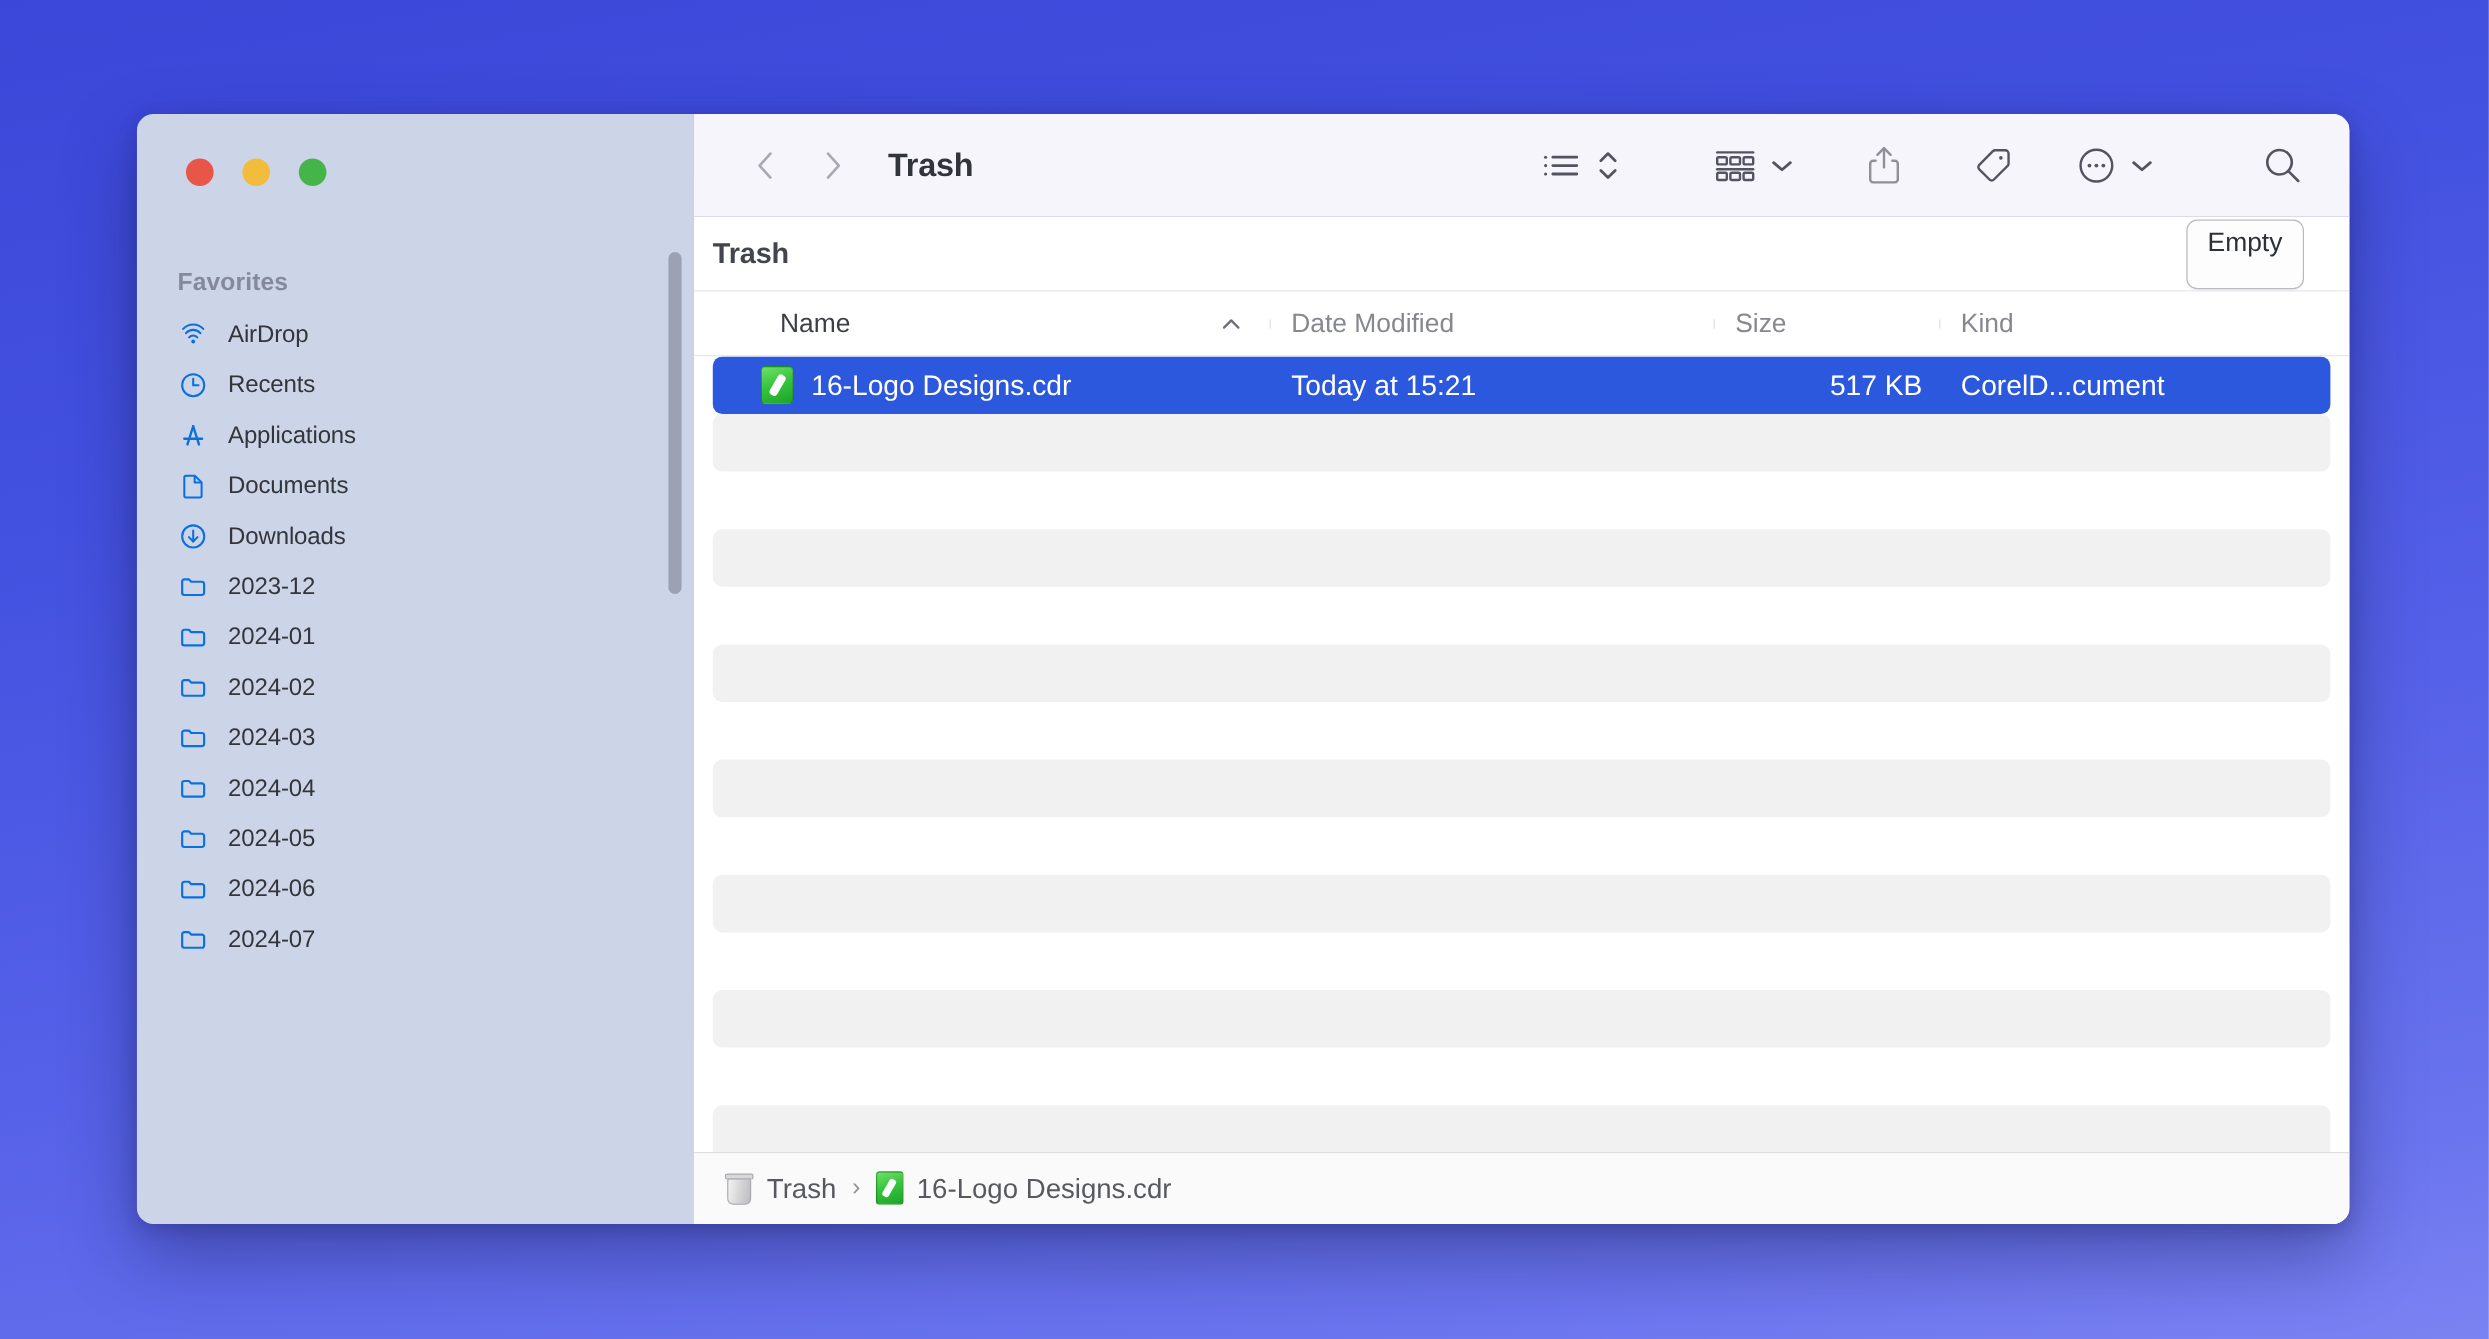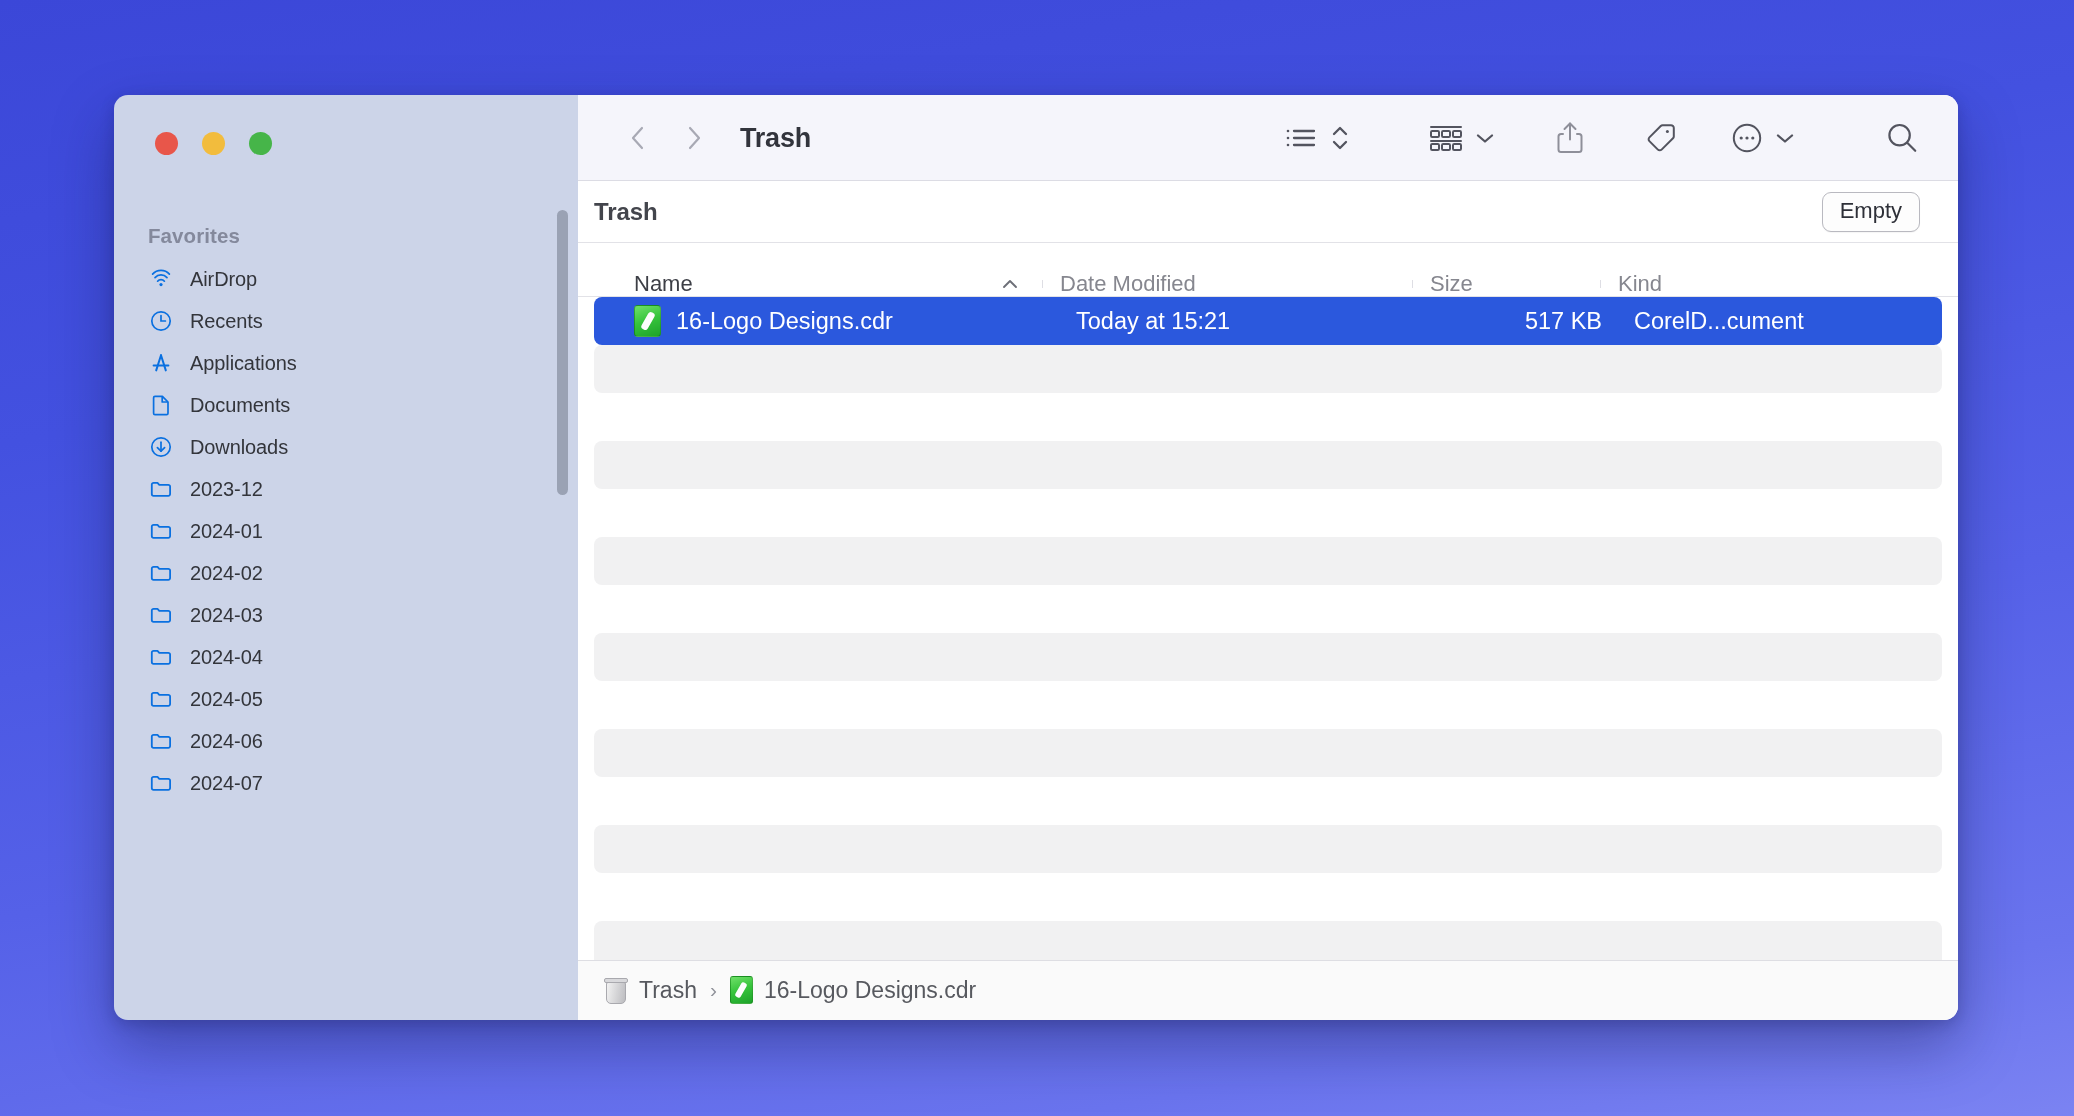--- a/index.html
+++ b/index.html
@@ -199,34 +199,35 @@
     color: #43454c;
     letter-spacing: -0.1px;
   }
   #empty-button {
     margin-left: auto;
     font-size: 22px;
     color: #2e3038;
     background: #fdfdfd;
     border: 1px solid #b9b9c0;
     border-radius: 9px;
-    padding: 4px 17px 6px;
+    padding: 4px 17px 24px;
     line-height: 1.25;
     cursor: default;
     box-shadow: 0 1px 1px rgba(0,0,0,0.04);
   }
 
   
   #column-headers {
     height: 54px;
     flex: 0 0 54px;
     display: flex;
-    align-items: flex-end;
+    align-items: center;
     background: #ffffff;
     position: relative;
+    padding-left: 16px;
   }
   #column-headers::after {
     content: "";
     position: absolute;
     left: 0; right: 0; bottom: 0;
     height: 1px;
     background: #e2e2e7;
   }
   .col-head {
     display: flex;

